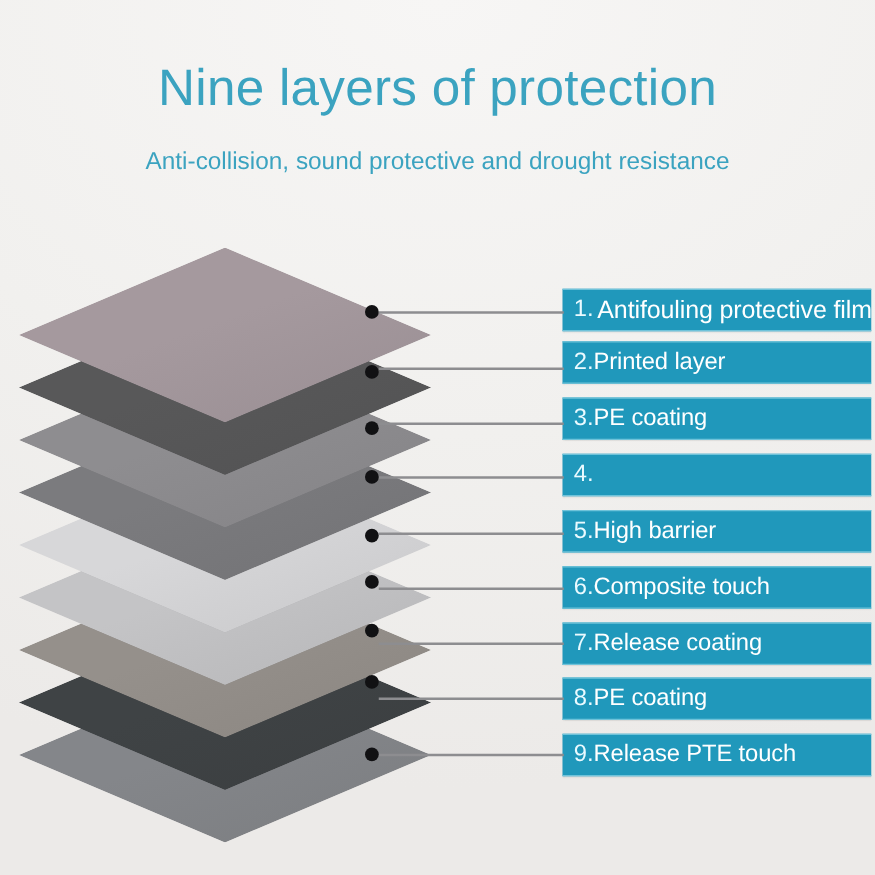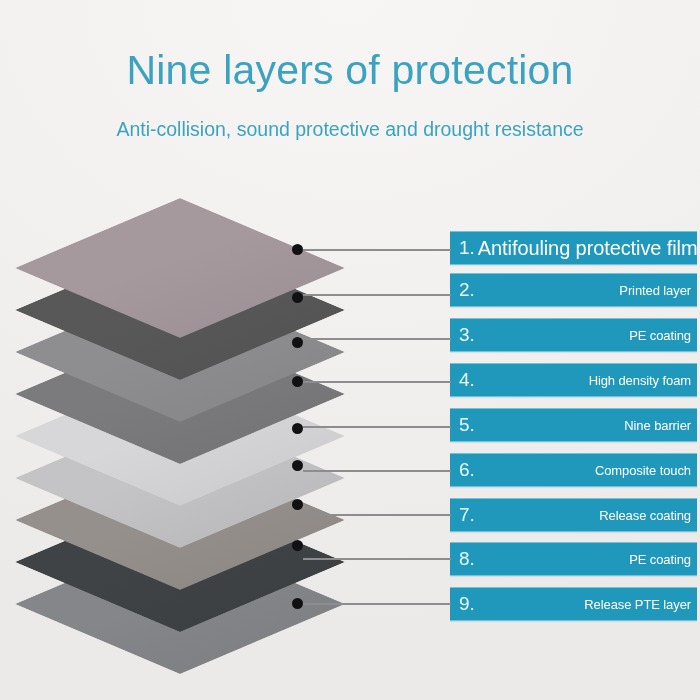--- a/index.html
+++ b/index.html
@@ -64,22 +64,22 @@
     box-shadow:0 1px 1px rgba(0,0,0,.07);
   }
   .label-num{
     flex:0 0 auto;
     font-size:19px;font-weight:400;
     padding-left:9px;
     color:#eafaff;
     letter-spacing:0px;
   }
   .label-text{
-    flex:1 1 auto;text-align:right;
-    font-size:13px;font-weight:400;
+    flex:1 1 auto;text-align:left;
+    font-size:19px;font-weight:400;
     padding-right:6px;
     color:#ffffff;
     white-space:nowrap;
     letter-spacing:-.1px;
   }
   .label-box.tight .label-text{font-size:20px;padding-left:2px;text-align:right;}
   .label-box.tight .label-num{padding-right:1px;}
 </style>
 </head>
 <body>
@@ -129,41 +129,40 @@
       <div class="label-box" style="top: 273px; background: rgb(32, 152, 187);">
         <span class="label-num">2.</span>
         <span class="label-text">Printed layer</span>
       </div>
       <div class="label-box" style="top: 318px; background: rgb(32, 152, 187);">
         <span class="label-num">3.</span>
         <span class="label-text">PE coating</span>
       </div>
       <div class="label-box" style="top: 363px; background: rgb(32, 152, 187);">
         <span class="label-num">4.</span>
-        <span class="label-text">High density foam</span>
       </div>
       <div class="label-box" style="top: 408px; background: rgb(32, 152, 187);">
         <span class="label-num">5.</span>
-        <span class="label-text">Nine barrier</span>
+        <span class="label-text">High barrier</span>
       </div>
       <div class="label-box" style="top: 453px; background: rgb(32, 152, 187);">
         <span class="label-num">6.</span>
         <span class="label-text">Composite touch</span>
       </div>
       <div class="label-box" style="top: 498px; background: rgb(32, 152, 187);">
         <span class="label-num">7.</span>
         <span class="label-text">Release coating</span>
       </div>
       <div class="label-box" style="top: 542px; background: rgb(32, 152, 187);">
         <span class="label-num">8.</span>
         <span class="label-text">PE coating</span>
       </div>
       <div class="label-box" style="top: 587px; background: rgb(32, 152, 187);">
         <span class="label-num">9.</span>
-        <span class="label-text">Release PTE layer</span>
+        <span class="label-text">Release PTE touch</span>
       </div>
     </div>
 
 <div class="leader" style="left: 303px; top: 249px; width: 148px; z-index: 60; background: rgb(141, 141, 144);"></div>
     <div class="dot" style="left: 292px; top: 244px; z-index: 61; background: rgb(17, 17, 19);"></div>
     <div class="leader" style="left: 303px; top: 294px; width: 148px; z-index: 60; background: rgb(141, 141, 144);"></div>
     <div class="dot" style="left: 292px; top: 292px; z-index: 61; background: rgb(17, 17, 19);"></div>
     <div class="leader" style="left: 303px; top: 338px; width: 148px; z-index: 60; background: rgb(141, 141, 144);"></div>
     <div class="dot" style="left: 292px; top: 337px; z-index: 61; background: rgb(17, 17, 19);"></div>
     <div class="leader" style="left: 303px; top: 381px; width: 148px; z-index: 60; background: rgb(141, 141, 144);"></div>

